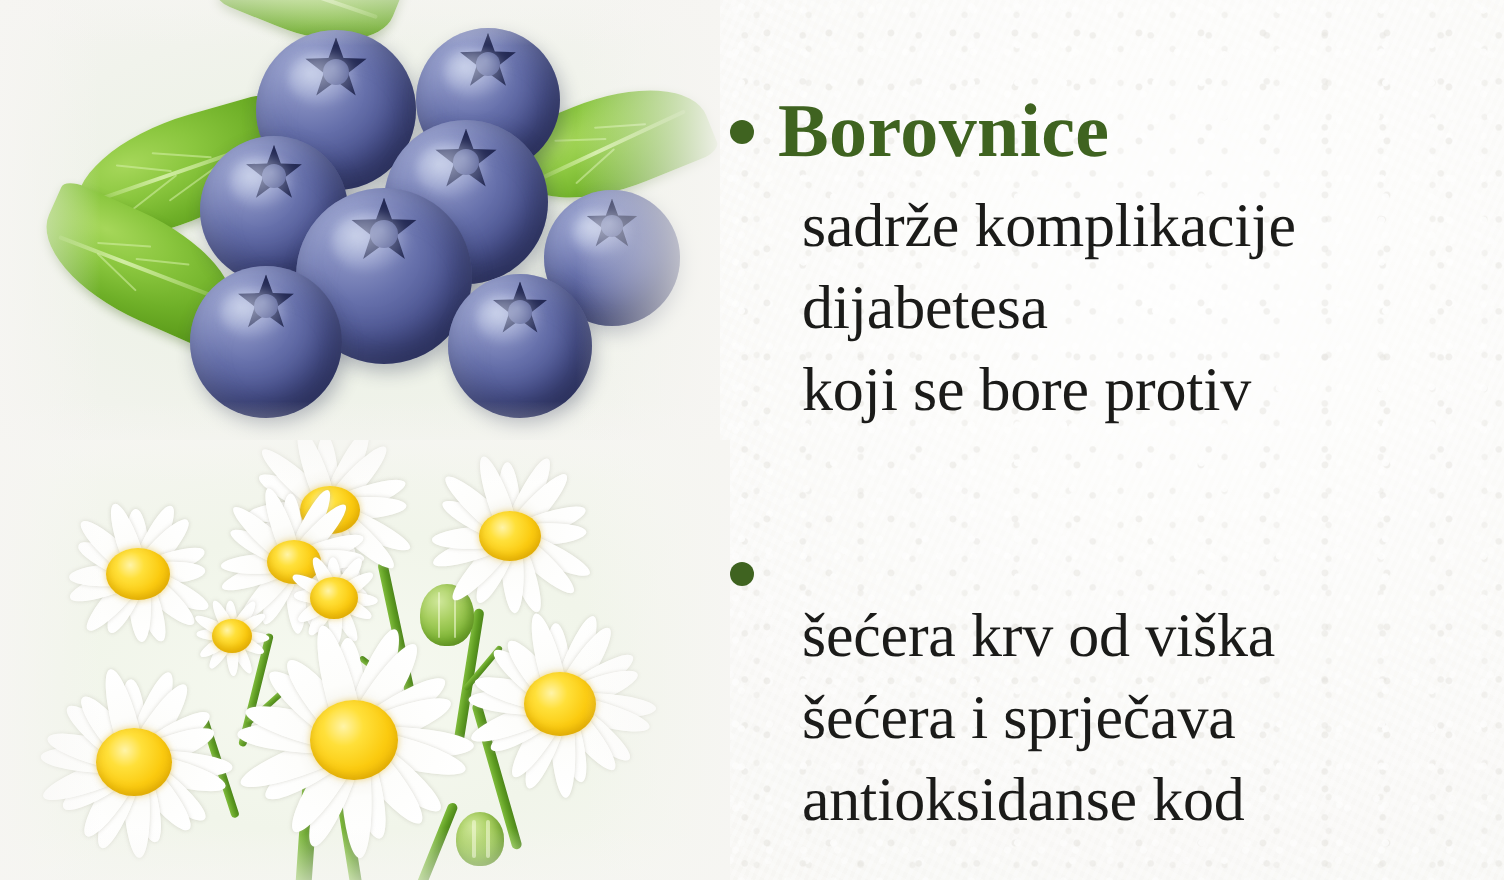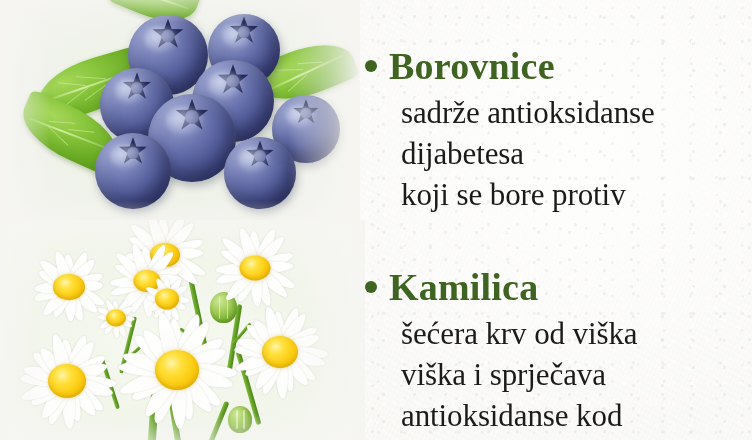--- a/index.html
+++ b/index.html
@@ -526,32 +526,31 @@
   </div>
 
   <div id="text-column">
 
     <div class="entry" id="entry-borovnice">
       <div class="entry-head">
         <span class="bullet"></span>
         <span class="entry-title">Borovnice</span>
       </div>
       <div class="entry-body">
-        <span class="line">sadrže antioksidanse</span>
+        <span class="line">sadrže komplikacije</span>
         <span class="line">dijabetesa</span>
         <span class="line">koji se bore protiv</span>
       </div>
     </div>
 
     <div class="entry" id="entry-kamilica">
       <div class="entry-head">
         <span class="bullet"></span>
-        <span class="entry-title">Kamilica</span>
       </div>
       <div class="entry-body">
         <span class="line">šećera krv od viška</span>
-        <span class="line">viška i sprječava</span>
+        <span class="line">šećera i sprječava</span>
         <span class="line">antioksidanse kod</span>
       </div>
     </div>
 
   </div>
 </div>
 
 </body></html>

